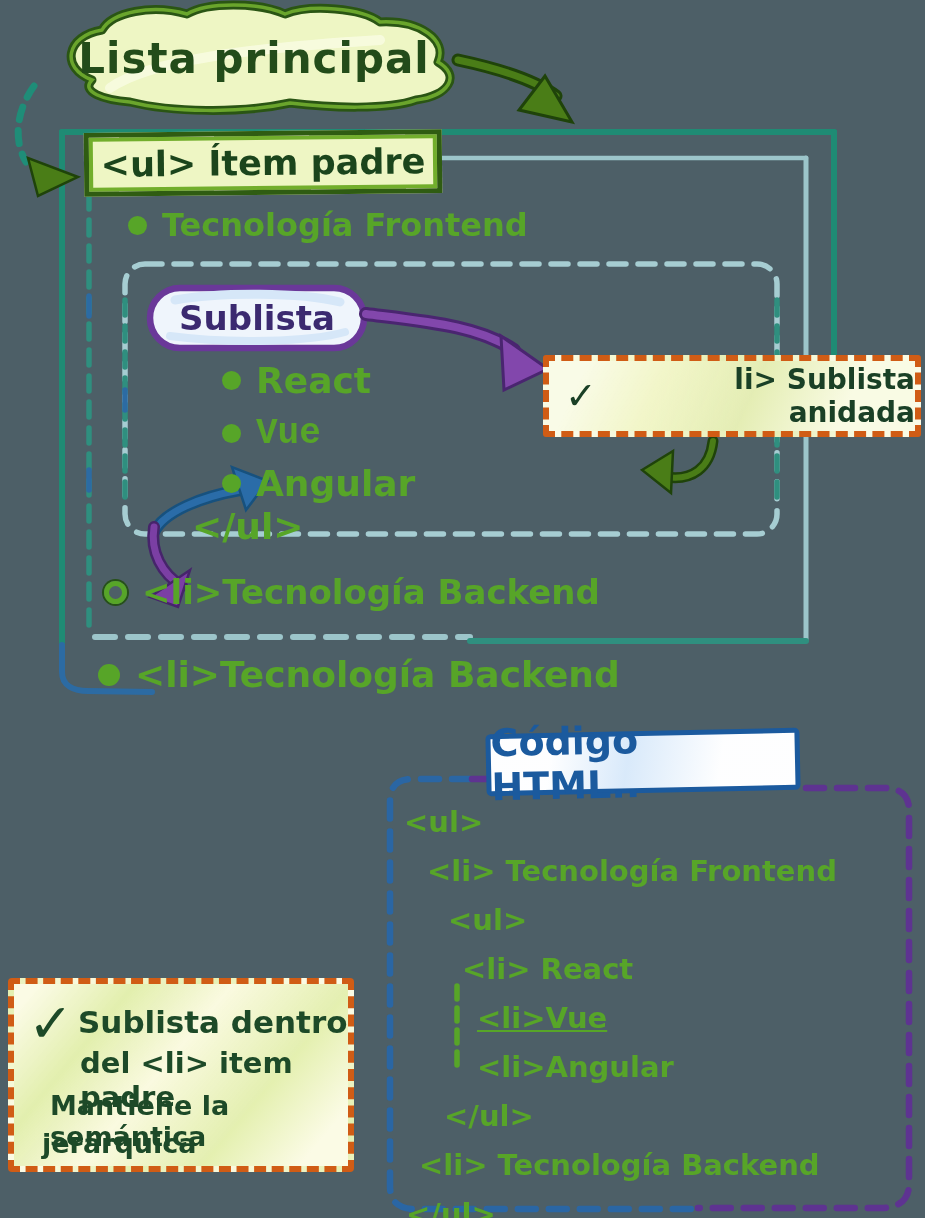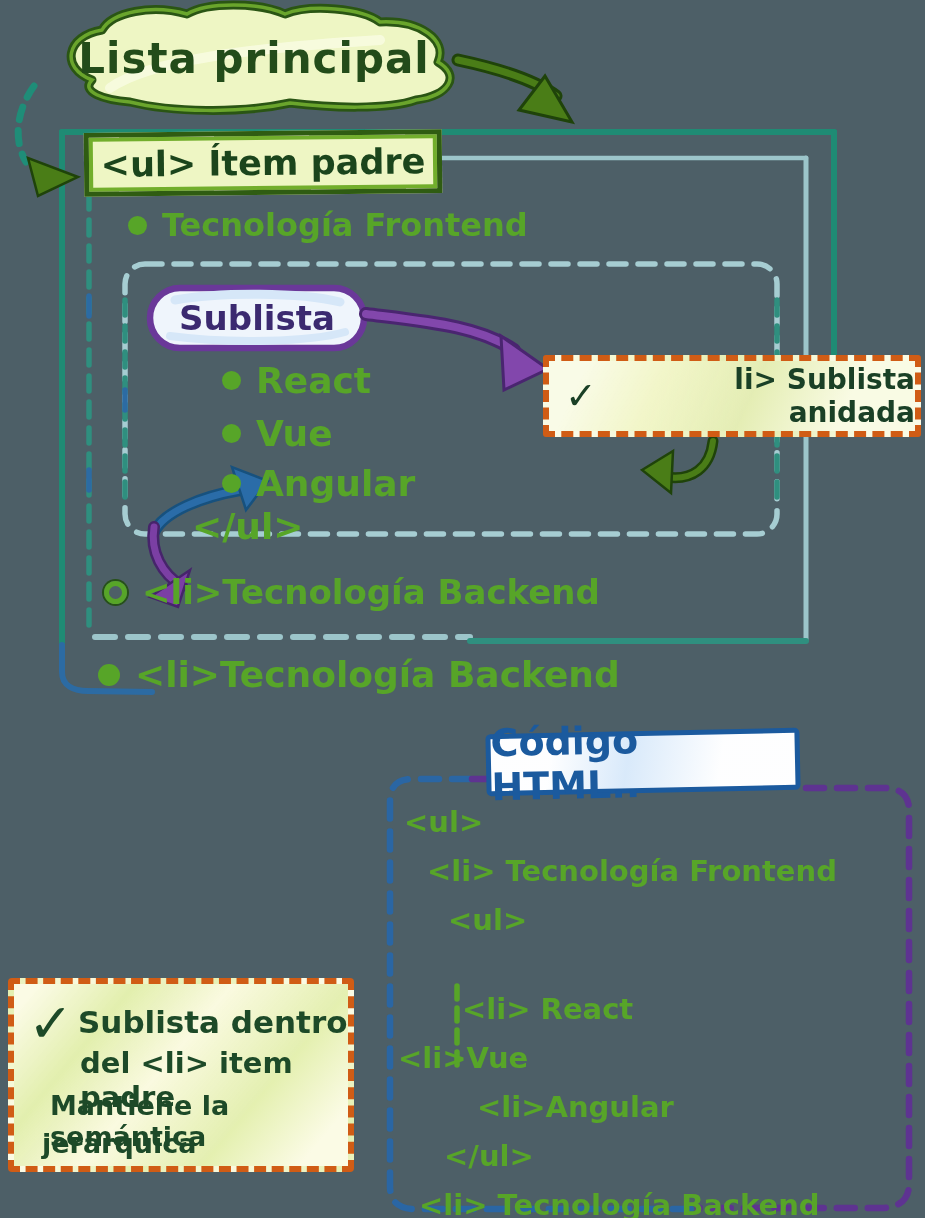--- a/index.html
+++ b/index.html
@@ -28,21 +28,21 @@
     transform:rotate(-0.6deg);
   }
   .li-row{display:flex;align-items:center;gap:15px;
     font-weight:bold;color:#57a528;}
   .dot{width:19px;height:19px;border-radius:50%;background:#57a528;flex:0 0 auto;}
   .dot.big{width:22px;height:22px;}
   .dot.ring{width:13px;height:13px;background:transparent;
     border:5px solid #57a528;box-shadow:0 0 0 2px #27511a;}
   .row-frontend{left:128px;top:206px;font-size:32px;}
   .row-react{left:222px;top:360px;font-size:36px;}
-  .row-vue{left:222px;top:413px;font-size:36px;}
+  .row-vue{left:222px;top:413px;font-size:36px;font-family:Liberation Mono, monospace;}
   .row-angular{left:222px;top:463px;font-size:36px;}
   .row-closeul{left:192px;top:506px;font-size:36px;font-weight:bold;color:#57a528;}
   .row-backend-in{left:104px;top:572px;font-size:34px;}
   .row-backend-out{left:98px;top:654px;font-size:36px;}
 
   .bubble-text{
     left:150px;top:288px;width:214px;height:60px;
     display:flex;align-items:center;justify-content:center;
     font-size:34px;font-weight:bold;color:#3b2a70;
   }
@@ -64,21 +64,21 @@
     background-image:linear-gradient(100deg, rgba(255,255,255,.9) 20%, rgba(214,232,250,.9) 45%, rgba(255,255,255,.9) 75%);
     border:5px solid #1b5a9e;border-radius:5px;
     display:flex;align-items:center;justify-content:center;
     font-size:38px;font-weight:bold;color:#1b5a9e;
     transform:rotate(-1.2deg);
     z-index:3;
   }
   .code-lines{left:398px;top:798px;width:500px;}
   .code-line{height:49px;line-height:49px;font-size:29px;font-weight:bold;color:#57a528;white-space:pre;}
   .c0{margin-left:6px;}  .c1{margin-left:29px;} .c2{margin-left:50px;}
-  .c3{margin-left:64px;margin-top:40px;} .c4{} .c5{margin-left:79px;}
+  .c3{margin-left:64px;} .c4{margin-left:79px;text-decoration:underline;} .c5{margin-left:79px;}
   .c6{margin-left:46px;} .c7{margin-left:21px;} .c8{margin-left:8px;}
 
   .note-box{
     left:8px;top:978px;width:334px;height:182px;
     background:#f6f6cb;
     background-image:linear-gradient(130deg, rgba(255,255,255,.5) 5%, rgba(210,233,150,.55) 25%, rgba(255,255,255,.4) 45%, rgba(210,233,150,.5) 70%, rgba(255,255,255,.5) 90%);
     border:6px dashed #d05c15;border-radius:4px;
     z-index:3;
   }
   .note-box .check{position:absolute;left:14px;top:8px;font-size:54px;font-weight:bold;color:#1d4a28;}

